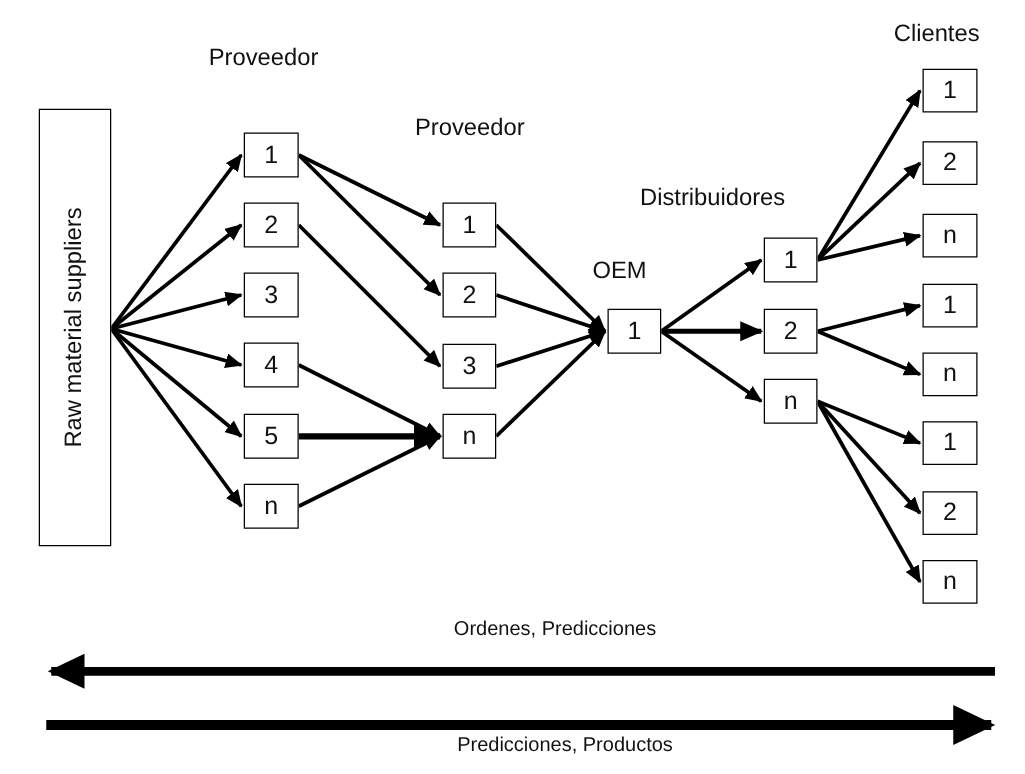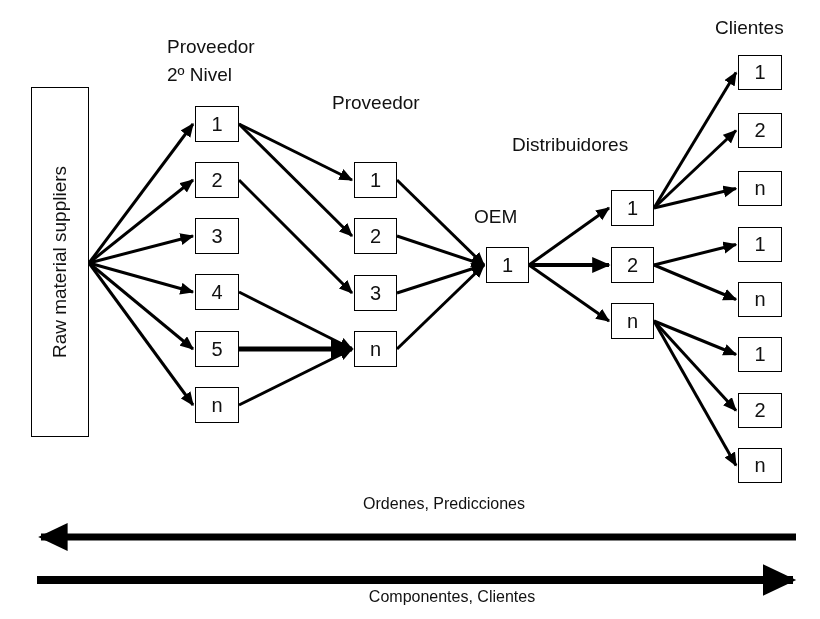--- a/index.html
+++ b/index.html
@@ -65,30 +65,29 @@
     <line class="flowline" x1="796" y1="537" x2="41" y2="537" stroke-width="7" marker-end="url(#ahBig)"></line>
     <line class="flowline" x1="37" y1="580" x2="793" y2="580" stroke-width="8" marker-end="url(#ahBig)"></line>
   </svg>
 
   <div class="raw-box" style="left:31px;top:87px;width:58px;height:350px;">
     <span class="raw-label">Raw material suppliers</span>
   </div>
 
   <div class="col-title" style="left:167px;top:33px;">
     <div>Proveedor</div>
-    <div>2º Nivel</div>
   </div>
 
   <div class="col-title" style="left:332px;top:89px;">
     <div>Proveedor</div>
   </div>
 
   <div class="col-title" style="left:474px;top:203px;">OEM</div>
 
-  <div class="col-title" style="left:512px;top:131px;text-align:center;">Distribuidores</div>
+  <div class="col-title" style="left:512px;top:145px;text-align:center;">Distribuidores</div>
 
   <div class="col-title" style="left:715px;top:14px;">Clientes</div>
 
   <div id="nodes-layer">
       <div class="node" style="left: 195px; top: 106px; width: 44px; height: 36px;">1</div>
       <div class="node" style="left: 195px; top: 162px; width: 44px; height: 36px;">2</div>
       <div class="node" style="left: 195px; top: 218px; width: 44px; height: 36px;">3</div>
       <div class="node" style="left: 195px; top: 274px; width: 44px; height: 36px;">4</div>
       <div class="node" style="left: 195px; top: 331px; width: 44px; height: 36px;">5</div>
       <div class="node" style="left: 195px; top: 387px; width: 44px; height: 36px;">n</div>
@@ -105,15 +104,15 @@
       <div class="node" style="left: 738px; top: 171px; width: 44px; height: 35px;">n</div>
       <div class="node" style="left: 738px; top: 227px; width: 44px; height: 35px;">1</div>
       <div class="node" style="left: 738px; top: 282px; width: 44px; height: 35px;">n</div>
       <div class="node" style="left: 738px; top: 337px; width: 44px; height: 35px;">1</div>
       <div class="node" style="left: 738px; top: 393px; width: 44px; height: 35px;">2</div>
       <div class="node" style="left: 738px; top: 448px; width: 44px; height: 35px;">n</div>
     </div>
 
   <div class="flow-label" style="left:294px;top:495px;width:300px;">Ordenes, Predicciones</div>
 
-  <div class="flow-label" style="left:302px;top:588px;width:300px;">Componentes, Clientes</div>
+  <div class="flow-label" style="left:302px;top:588px;width:300px;">Predicciones, Productos</div>
 
 </div>
 
 </body></html>

